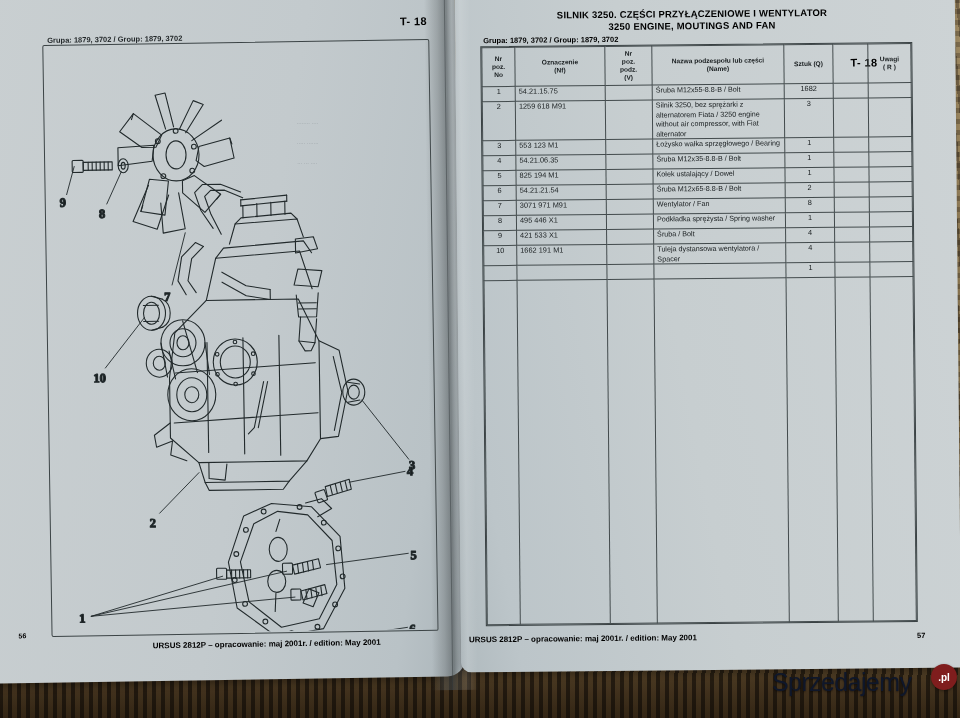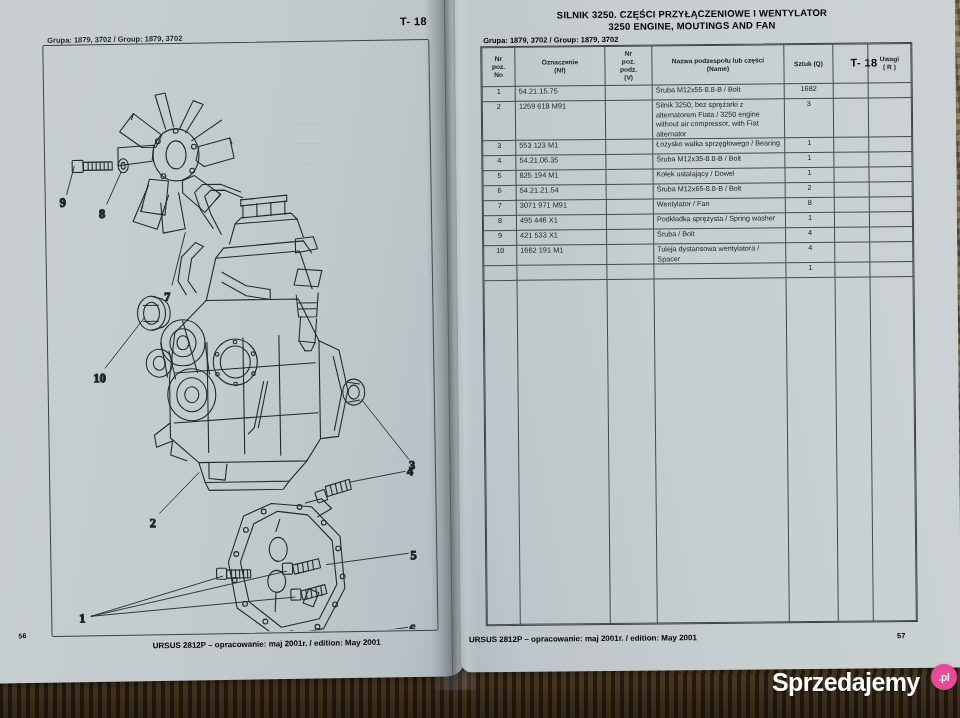--- a/index.html
+++ b/index.html
@@ -109,21 +109,21 @@
 
   
   #rp{position:absolute;left:458px;top:-12px;width:500px;height:682px;transform:rotate(-0.55deg);}
   #rp-title{
     position:absolute;left:22px;top:20px;width:430px;text-align:center;
     font-size:9.5px;font-weight:bold;line-height:12px;letter-spacing:.2px;
   }
   #rp-group{left:28px;top:46px;font-size:7.5px;font-weight:bold;}
   #rp-tno{left:395px;top:70px;font-size:11px;font-weight:bold;letter-spacing:.4px;}
   #rp-footer{left:8px;top:645px;font-size:8px;font-weight:bold;}
-  #rp-pageno{left:436px;top:645px;font-size:7.5px;font-weight:bold;}
+  #rp-pageno{left:456px;top:645px;font-size:7.5px;font-weight:bold;}
 
   
   #tbl{
     position:absolute;left:25px;top:56px;width:430px;height:578px;
     border:1.2px solid #394143;
   }
   table.parts{
     width:100%;height:100%;border-collapse:collapse;
     table-layout:fixed;font-size:7.2px;color:#171c1e;
   }
@@ -146,27 +146,27 @@
   .col6{width:28px;}
   .col7{width:36px;}
   tr.row td{height:14px;}
   tr.tall td{height:30px;}
   tr.filler td{height:auto;}
   .nm{font-size:7.2px;line-height:9.5px;}
 
   
   #wm{
     position:absolute;left:772px;top:668px;
-    font-size:25px;font-weight:bold;color:#ffffff;
+    font-size:25px;font-weight:normal;color:#0f172a;
     letter-spacing:-.6px;
     text-shadow:0 1px 2px rgba(0,0,0,.45);
   }
   #wm-badge{
     position:absolute;left:931px;top:664px;width:26px;height:26px;border-radius:50%;
-    background:#ec4899;color:#fff;font-size:10px;font-weight:bold;
+    background:#7f1d1d;color:#fff;font-size:10px;font-weight:bold;
     display:flex;align-items:center;justify-content:center;
     box-shadow:0 1px 3px rgba(0,0,0,.4);
   }
 
   
   .ghost{
     position:absolute;font-size:6px;color:rgba(90,100,104,.30);
     white-space:nowrap;
   }
 </style>

